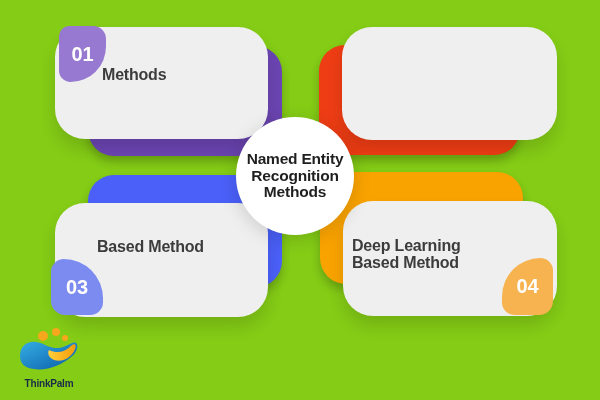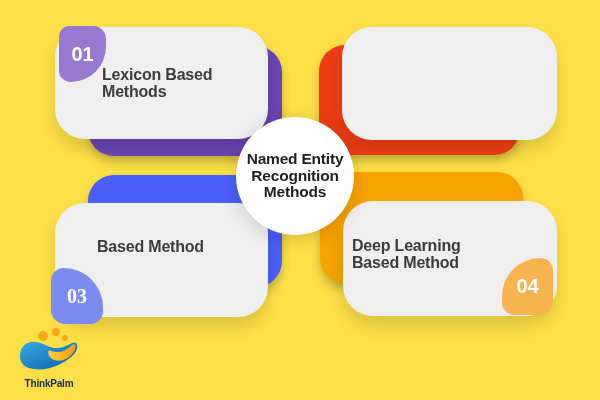--- a/index.html
+++ b/index.html
@@ -3,21 +3,21 @@
 <meta charset="utf-8">
 <style>
   * { margin: 0; padding: 0; box-sizing: border-box; }
   html, body { background: #ffffff; }
   body { font-family: "Liberation Sans", sans-serif; }
 
   .canvas {
     position: relative;
     width: 600px;
     height: 400px;
-    background: #fde047;
+    background: #84cc16;
     overflow: hidden;
   }
 
   
   .back {
     position: absolute;
     border-radius: 26px;
     box-shadow: 0 6px 10px rgba(0,0,0,0.22);
     z-index: 1;
   }
@@ -45,21 +45,21 @@
     z-index: 4;
     display: flex;
     align-items: center;
     justify-content: center;
     color: #ffffff;
     font-size: 20px;
     font-weight: 700;
   }
   .badge-01 { left:  59px; top:  26px; width: 47px; height: 56px; background: #9879D2; border-radius: 16px 20px 55px 18px; }
   .badge-02 { left: 501px; top:  26px; width: 50px; height: 57px; background: #F2704E; border-radius: 20px 16px 18px 55px; }
-  .badge-03 { left:  51px; top: 268px; width: 52px; height: 56px; background: #7C8BF0; border-radius: 18px 55px 18px 20px; font-family: Liberation Serif, serif; }
+  .badge-03 { left:  51px; top: 259px; width: 52px; height: 56px; background: #7C8BF0; border-radius: 18px 55px 18px 20px; }
   .badge-04 { left: 502px; top: 258px; width: 51px; height: 57px; background: #F7B34F; border-radius: 55px 18px 20px 18px; }
 
   
   .title {
     position: absolute;
     z-index: 6;
     font-size: 16px;
     font-weight: 700;
     color: #3C3C3C;
     line-height: 17px;
@@ -129,21 +129,20 @@
     <span>01</span>
   </div>
   <div class="badge badge-03">
     <span>03</span>
   </div>
   <div class="badge badge-04">
     <span>04</span>
   </div>
 
   <div class="title title-tl">
-    <div>Lexicon Based</div>
     <div>Methods</div>
   </div>
   <div class="title title-bl">
     <div>Based Method</div>
   </div>
   <div class="title title-br">
     <div>Deep Learning</div>
     <div>Based Method</div>
   </div>
 

